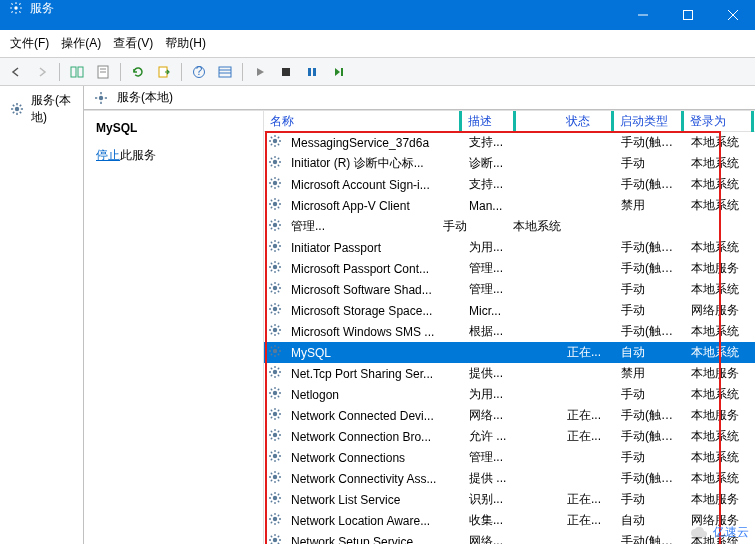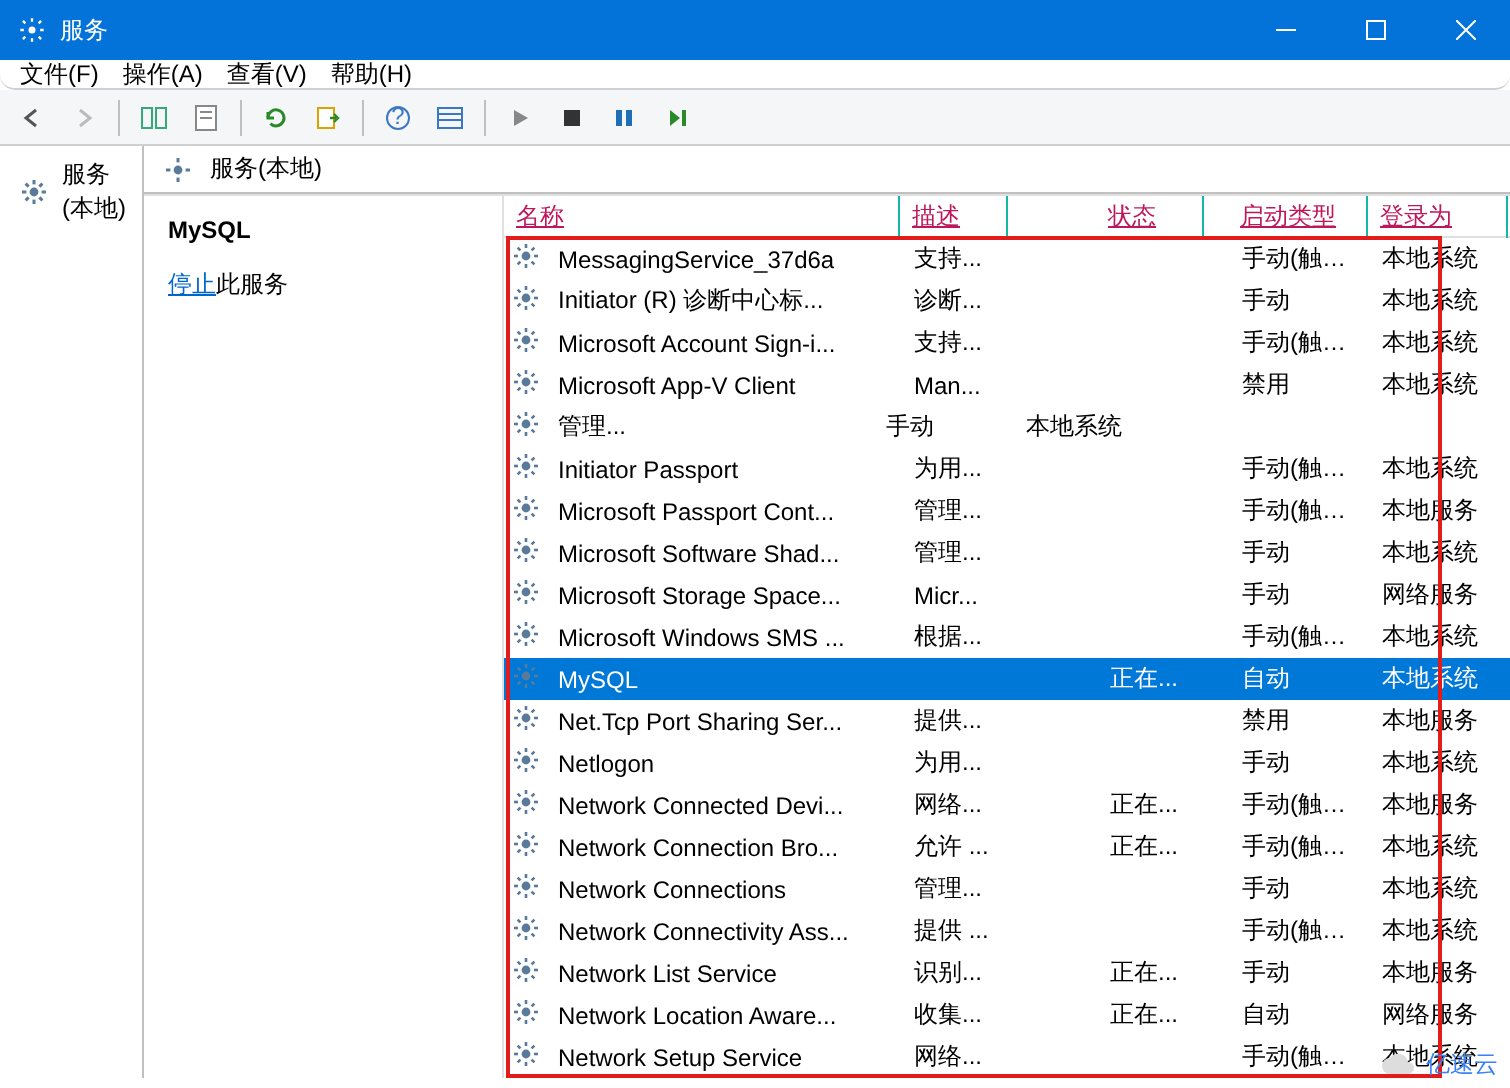--- a/index.html
+++ b/index.html
@@ -1,23 +1,23 @@
 <!DOCTYPE html>
 <html><head>
 <meta charset="utf-8">
 <style>
 * { margin: 0; padding: 0; box-sizing: border-box; font-family: "Microsoft YaHei", "Segoe UI", Tahoma, sans-serif; font-size: 12px; }
 body { background: #fff; width: 755px; height: 544px; overflow: hidden; }
 
-.titlebar { background: #0373d9; color: #fff; height: 30px; display: flex; align-items: center; padding-left: 8px; }
+.titlebar { background: #0373d9; color: #fff; height: 30px; display: flex; align-items: flex-start; padding-left: 8px; }
 .titlebar .gear { width: 16px; height: 16px; margin-right: 6px; display: flex; align-items: center; justify-content: center; }
 .win-controls { margin-left: auto; display: flex; }
 .win-controls div { width: 45px; height: 30px; display: flex; align-items: center; justify-content: center; }
 
-.menubar { background: #fff; height: 15px; border-bottom: 1px solid #d0d0d0; display: flex; align-items: center; padding-left: 4px; border-radius: 10px; }
+.menubar { background: #fff; height: 28px; border-bottom: 1px solid #d0d0d0; display: flex; align-items: center; padding-left: 4px; }
 .menubar span { padding: 2px 6px; cursor: default; }
 
 .toolbar { background: #f5f6f7; height: 28px; border-bottom: 1px solid #d0d0d0; display: flex; align-items: center; padding-left: 4px; gap: 2px; }
 .toolbar .btn { width: 24px; height: 24px; display: flex; align-items: center; justify-content: center; border: 1px solid transparent; }
 .toolbar .sep { width: 1px; height: 18px; background: #c0c0c0; margin: 0 3px; }
 
 .main { display: flex; height: calc(544px - 30px - 20px - 28px); }
 .leftpane { width: 138px; border-right: 1px solid #c0c0c0; background: #fff; padding: 4px 2px; }
 .leftpane .node { display: flex; align-items: center; gap: 4px; padding: 2px 4px; }
 
@@ -26,25 +26,25 @@
 
 .content { flex: 1; display: flex; border-top: 1px solid #e0e0e0; }
 .detail { width: 180px; padding: 10px 12px; border-right: 1px solid #e0e0e0; }
 .detail h3 { font-size: 12px; font-weight: bold; margin-bottom: 12px; }
 .detail .link { color: #0066cc; text-decoration: underline; cursor: pointer; }
 .detail .action { margin-bottom: 2px; }
 
 .listwrap { flex: 1; position: relative; overflow: hidden; }
 .redbox { position: absolute; border: 2px solid #e31b1b; pointer-events: none; z-index: 5; left: 1px; top: 20px; right: 34px; bottom: 0; }
 .headers { display: flex; background: #fff; border-bottom: 1px solid #e0e0e0; height: 21px; align-items: center; }
-.headers div { padding: 2px 6px; border-right: 1px solid #14b8a6; white-space: nowrap; overflow: hidden; color: #be185d; text-decoration: underline; }
+.headers div { padding: 2px 6px; border-right: 3px solid #14b8a6; white-space: nowrap; overflow: hidden; color: #1d4ed8; }
 .col-name { width: 198px; }
 .col-desc { width: 54px; }
 .col-stat { width: 54px; margin-left: 44px; }
-.col-start { width: 70px; margin-left: 12px; }
+.col-start { width: 70px; }
 .col-logon { width: 70px; }
 
 .rows { overflow: hidden; }
 .row { display: flex; height: 21px; align-items: center; background: #fff; }
 .row.selected { background: #0078d7; color: #fff; }
 .row .cell { padding: 1px 6px; white-space: nowrap; overflow: hidden; text-overflow: ellipsis; }
 .svc-icon { width: 14px; height: 14px; margin-left: 4px; margin-right: 3px; flex-shrink: 0; }
 
 .watermark { position: absolute; right: 6px; bottom: 3px; color: #3b82f6; font-size: 13px; display: flex; align-items: center; gap: 4px; z-index: 10; }
 </style>

